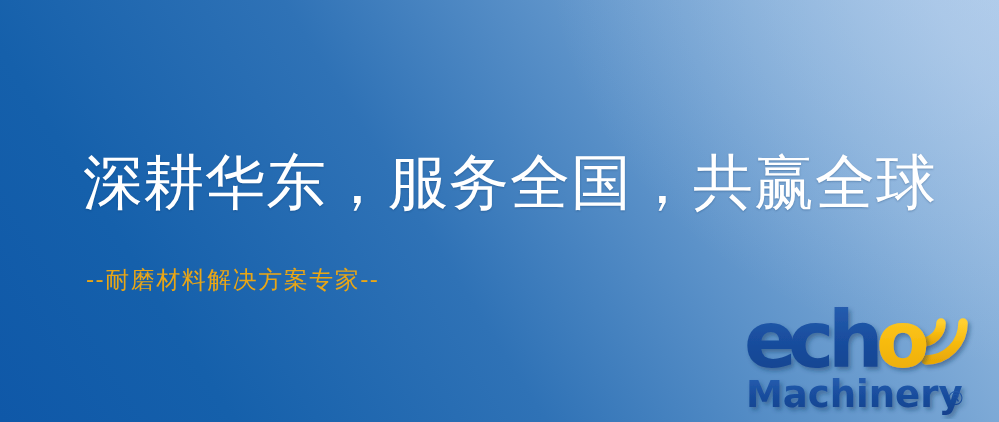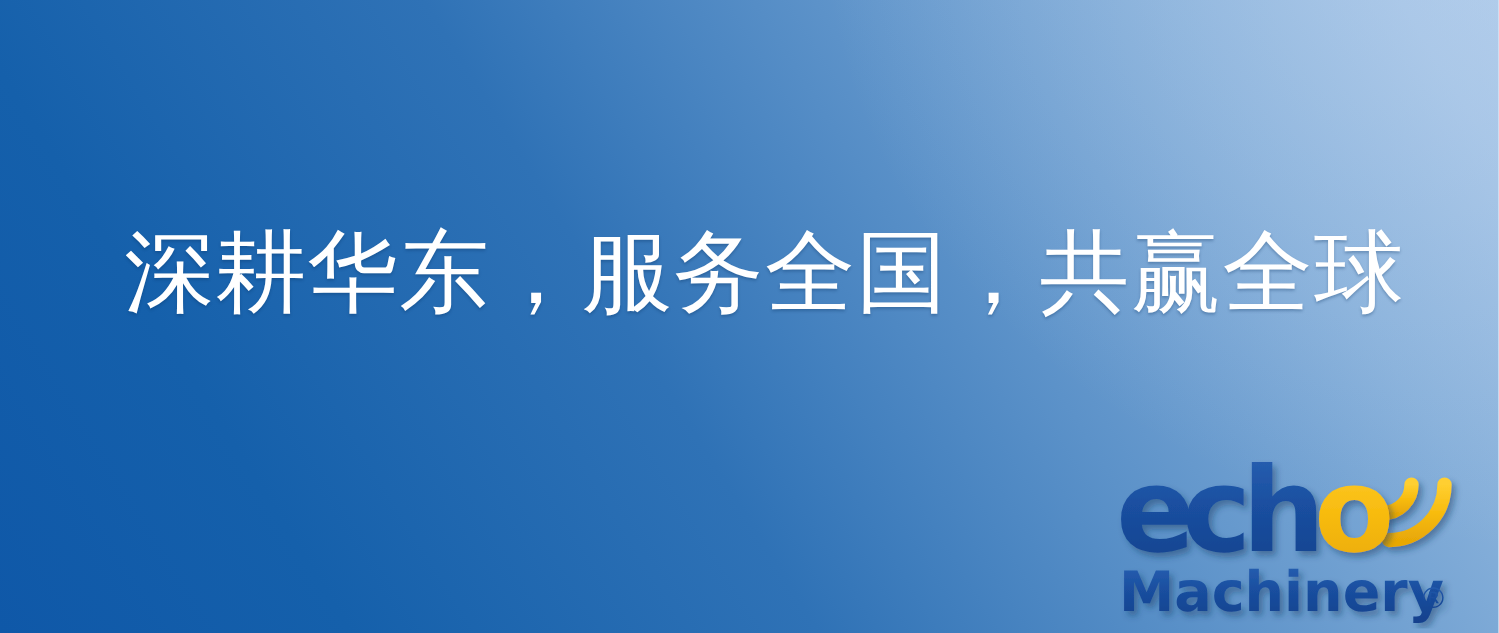--- a/index.html
+++ b/index.html
@@ -93,20 +93,21 @@
     font-size: 19px;
   }
 </style>
 </head>
 <body>
 
 <div id="banner">
 
   <div class="headline">深耕华东，服务全国，共赢全球</div>
 
+  <div class="subtitle">--耐磨材料解决方案专家--</div>
 
   <div class="logo">
     <svg viewBox="0 0 250 122" xmlns="http://www.w3.org/2000/svg">
       <defs>
         <filter id="logoShadow" x="-30%" y="-30%" width="180%" height="180%">
           <feDropShadow dx="2.5" dy="3" stdDeviation="2.2" flood-color="#123a63" flood-opacity="0.45"></feDropShadow>
         </filter>
         <linearGradient id="blueFace" x1="0" y1="0" x2="0" y2="1">
           <stop offset="0%" stop-color="#2a62b4"></stop>
           <stop offset="45%" stop-color="#1a4fa0"></stop>

